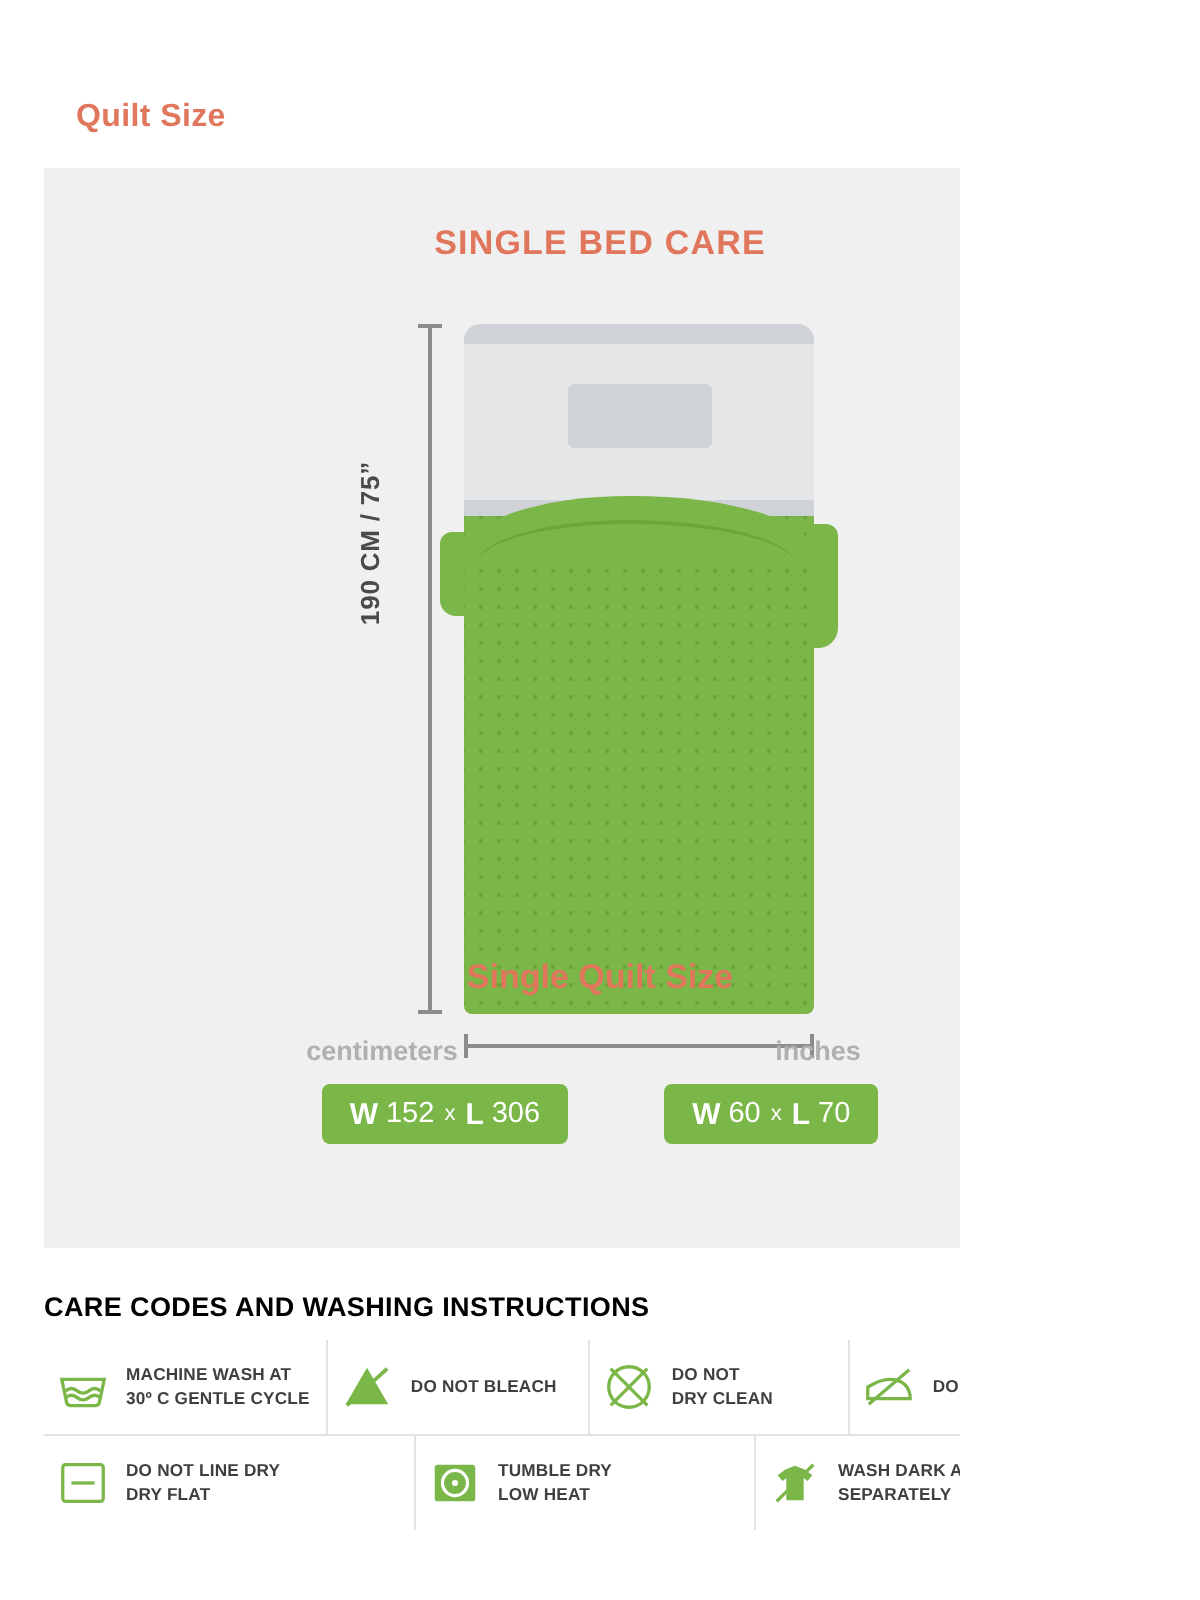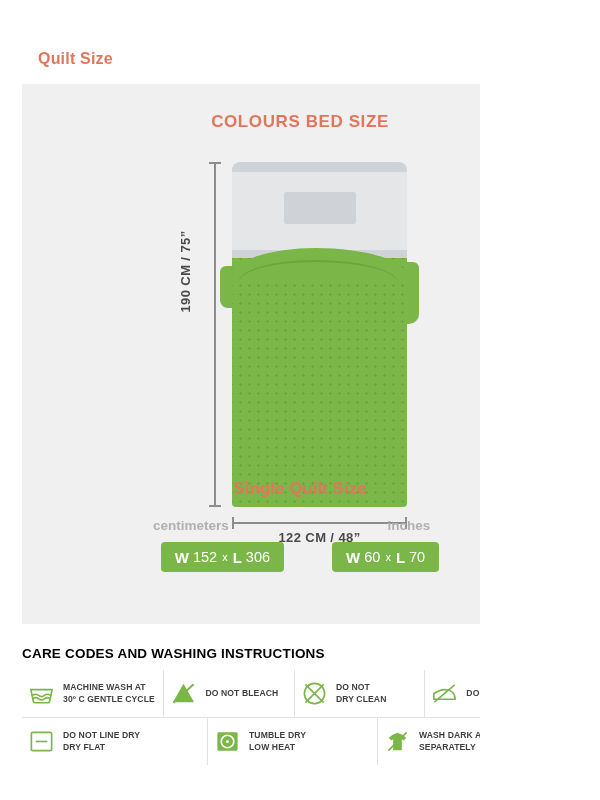--- a/index.html
+++ b/index.html
@@ -262,41 +262,40 @@
 </style>
 </head>
 <body>
 
 <div class="page">
 
   <div class="page-title">Quilt Size</div>
 
   <div class="panel">
 
-    <div class="panel-title">COLOURS BED SIZE</div>
+    <div class="panel-title">SINGLE BED CARE</div>
 
     <div class="diagram">
 
       <div class="bed">
         <div class="mattress"></div>
         <div class="sheet"></div>
         <div class="pillow"></div>
         <div class="mattress-bottom"></div>
         <div class="quilt-fold-left"></div>
         <div class="quilt-fold-right"></div>
         <div class="quilt"></div>
         <div class="quilt-top-curve"></div>
         <div class="quilt-seam"></div>
       </div>
 
       <div class="vdim"></div>
       <div class="vdim-label">190 CM / 75”</div>
 
       <div class="hdim"></div>
-      <div class="hdim-label">122 CM / 48”</div>
 
     </div>
 
     <div class="quilt-size-title">Single Quilt Size</div>
 
     <div class="units-row">
       <div class="unit-label">centimeters</div>
       <div class="unit-label">inches</div>
     </div>
 

